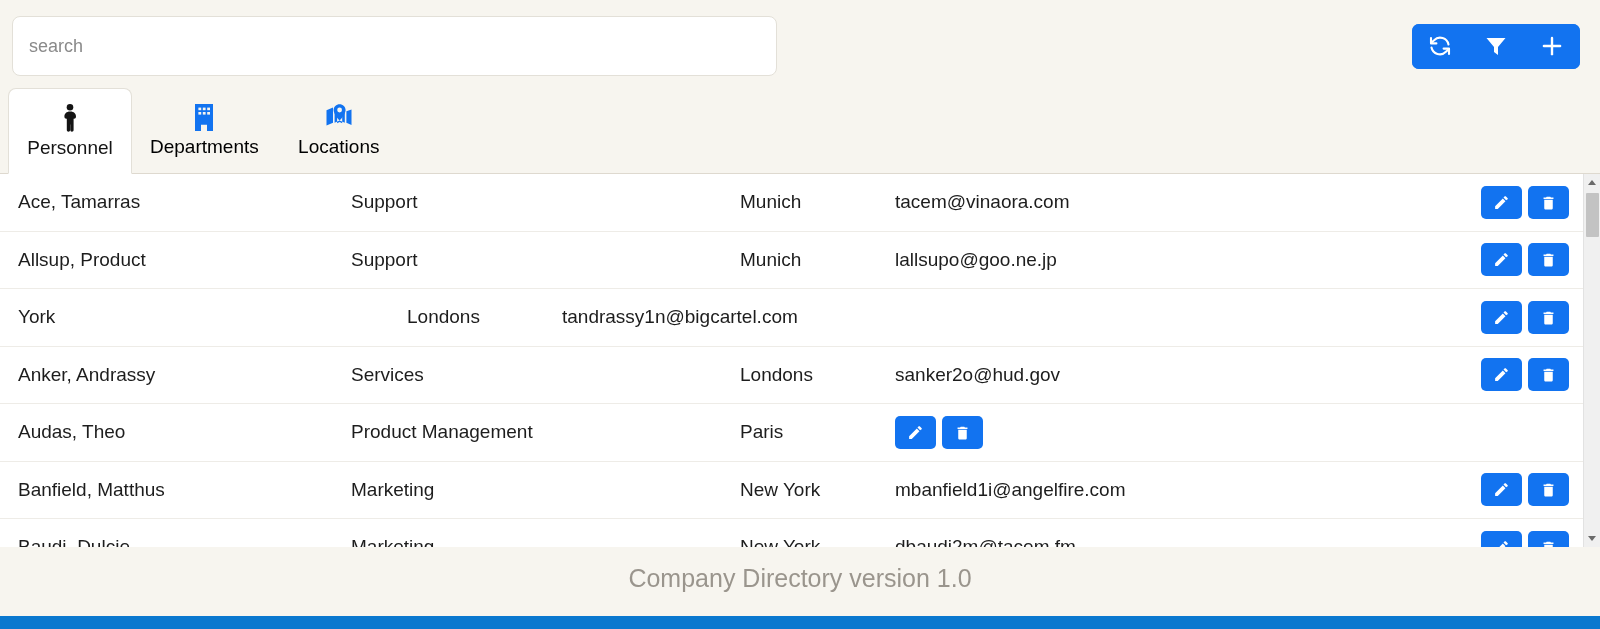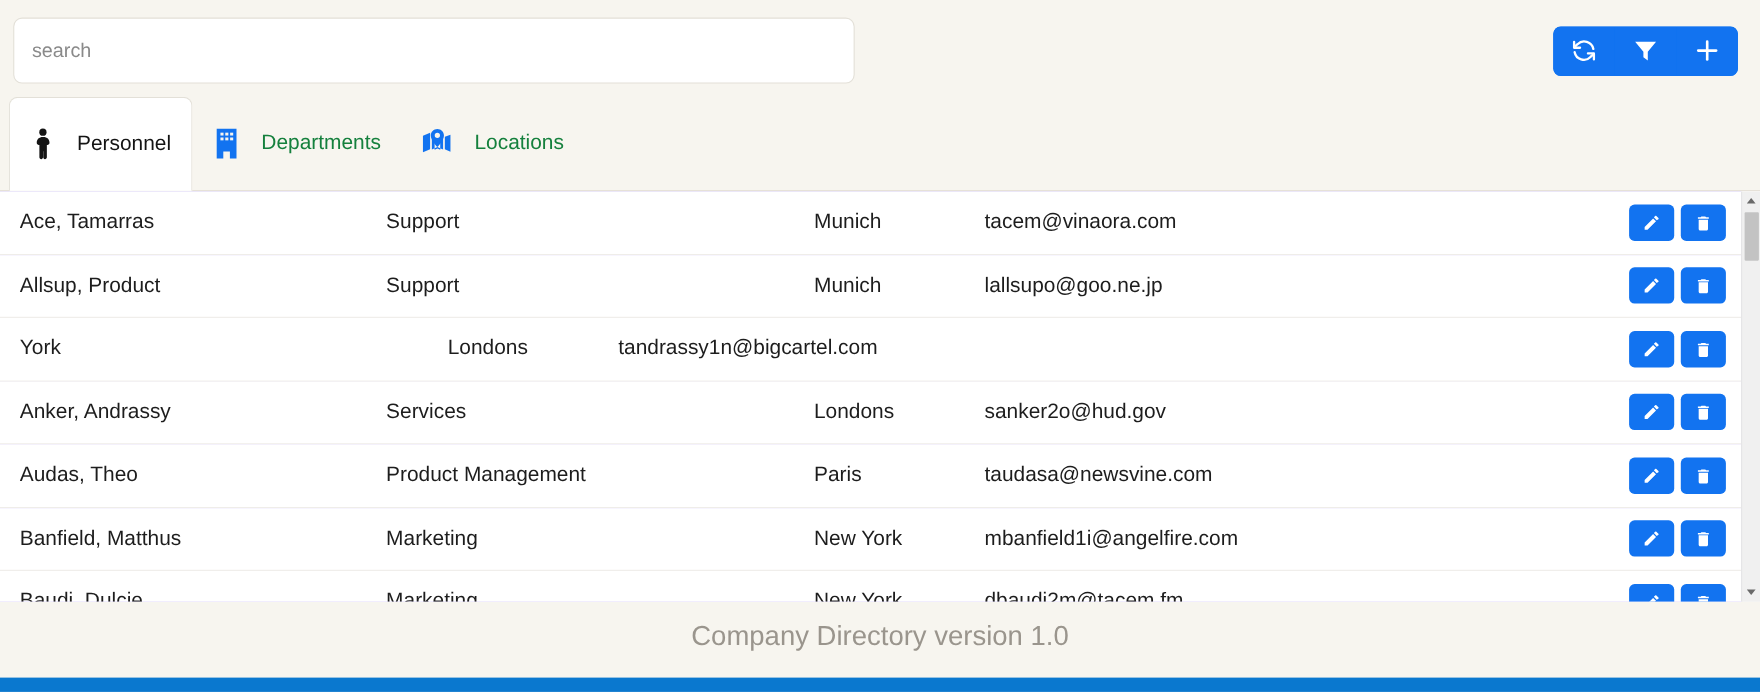--- a/index.html
+++ b/index.html
@@ -86,34 +86,34 @@
     padding-left: 8px;
     height: 88px;
     border-bottom: 1px solid #ded9cf;
     flex: 0 0 auto;
   }
 
   .tab {
     min-width: 124px;
     height: 86px;
     display: flex;
-    flex-direction: row;
+    flex-direction: column;
     align-items: center;
     justify-content: center;
-    gap: 19px;
+    gap: 4px;
     cursor: pointer;
     padding: 0 18px;
     background: transparent;
     border: none;
     font-family: "Liberation Sans", sans-serif;
   }
 
   .tab .tab-label {
     font-size: 19px;
-    color: #15803d;
+    color: #000000;
     white-space: nowrap;
   }
   .tab .tab-icon { color: #1273f0; height: 30px; display:flex; align-items:center; }
 
   .tab.active {
     background: #ffffff;
     border: 1px solid #e3e0d8;
     border-bottom: 1px solid #ffffff;
     border-radius: 8px 8px 0 0;
     margin-bottom: -1px;
@@ -418,21 +418,20 @@
                 </svg>
             </span>
           </button>
         </div>
       </div>
 
       <div class="row">
         <div class="cell c-name">Audas, Theo</div>
         <div class="cell c-dept">Product Management</div>
         <div class="cell c-loc">Paris</div>
-        <div class="cell c-email">taudasa@newsvine.com</div>
         <div class="c-actions">
           <button class="act-btn">
             <span>
               <svg width="17" height="17" viewBox="0 0 24 24" fill="#ffffff">
                   <path d="M3 17.3V21h3.7L17.6 10.1l-3.7-3.7zm17.7-9.9c.4-.4.4-1 0-1.4l-2.7-2.7c-.4-.4-1-.4-1.4 0l-1.8 1.8 3.7 3.7z"></path>
                 </svg>
             </span>
           </button>
           <button class="act-btn">
             <span>

